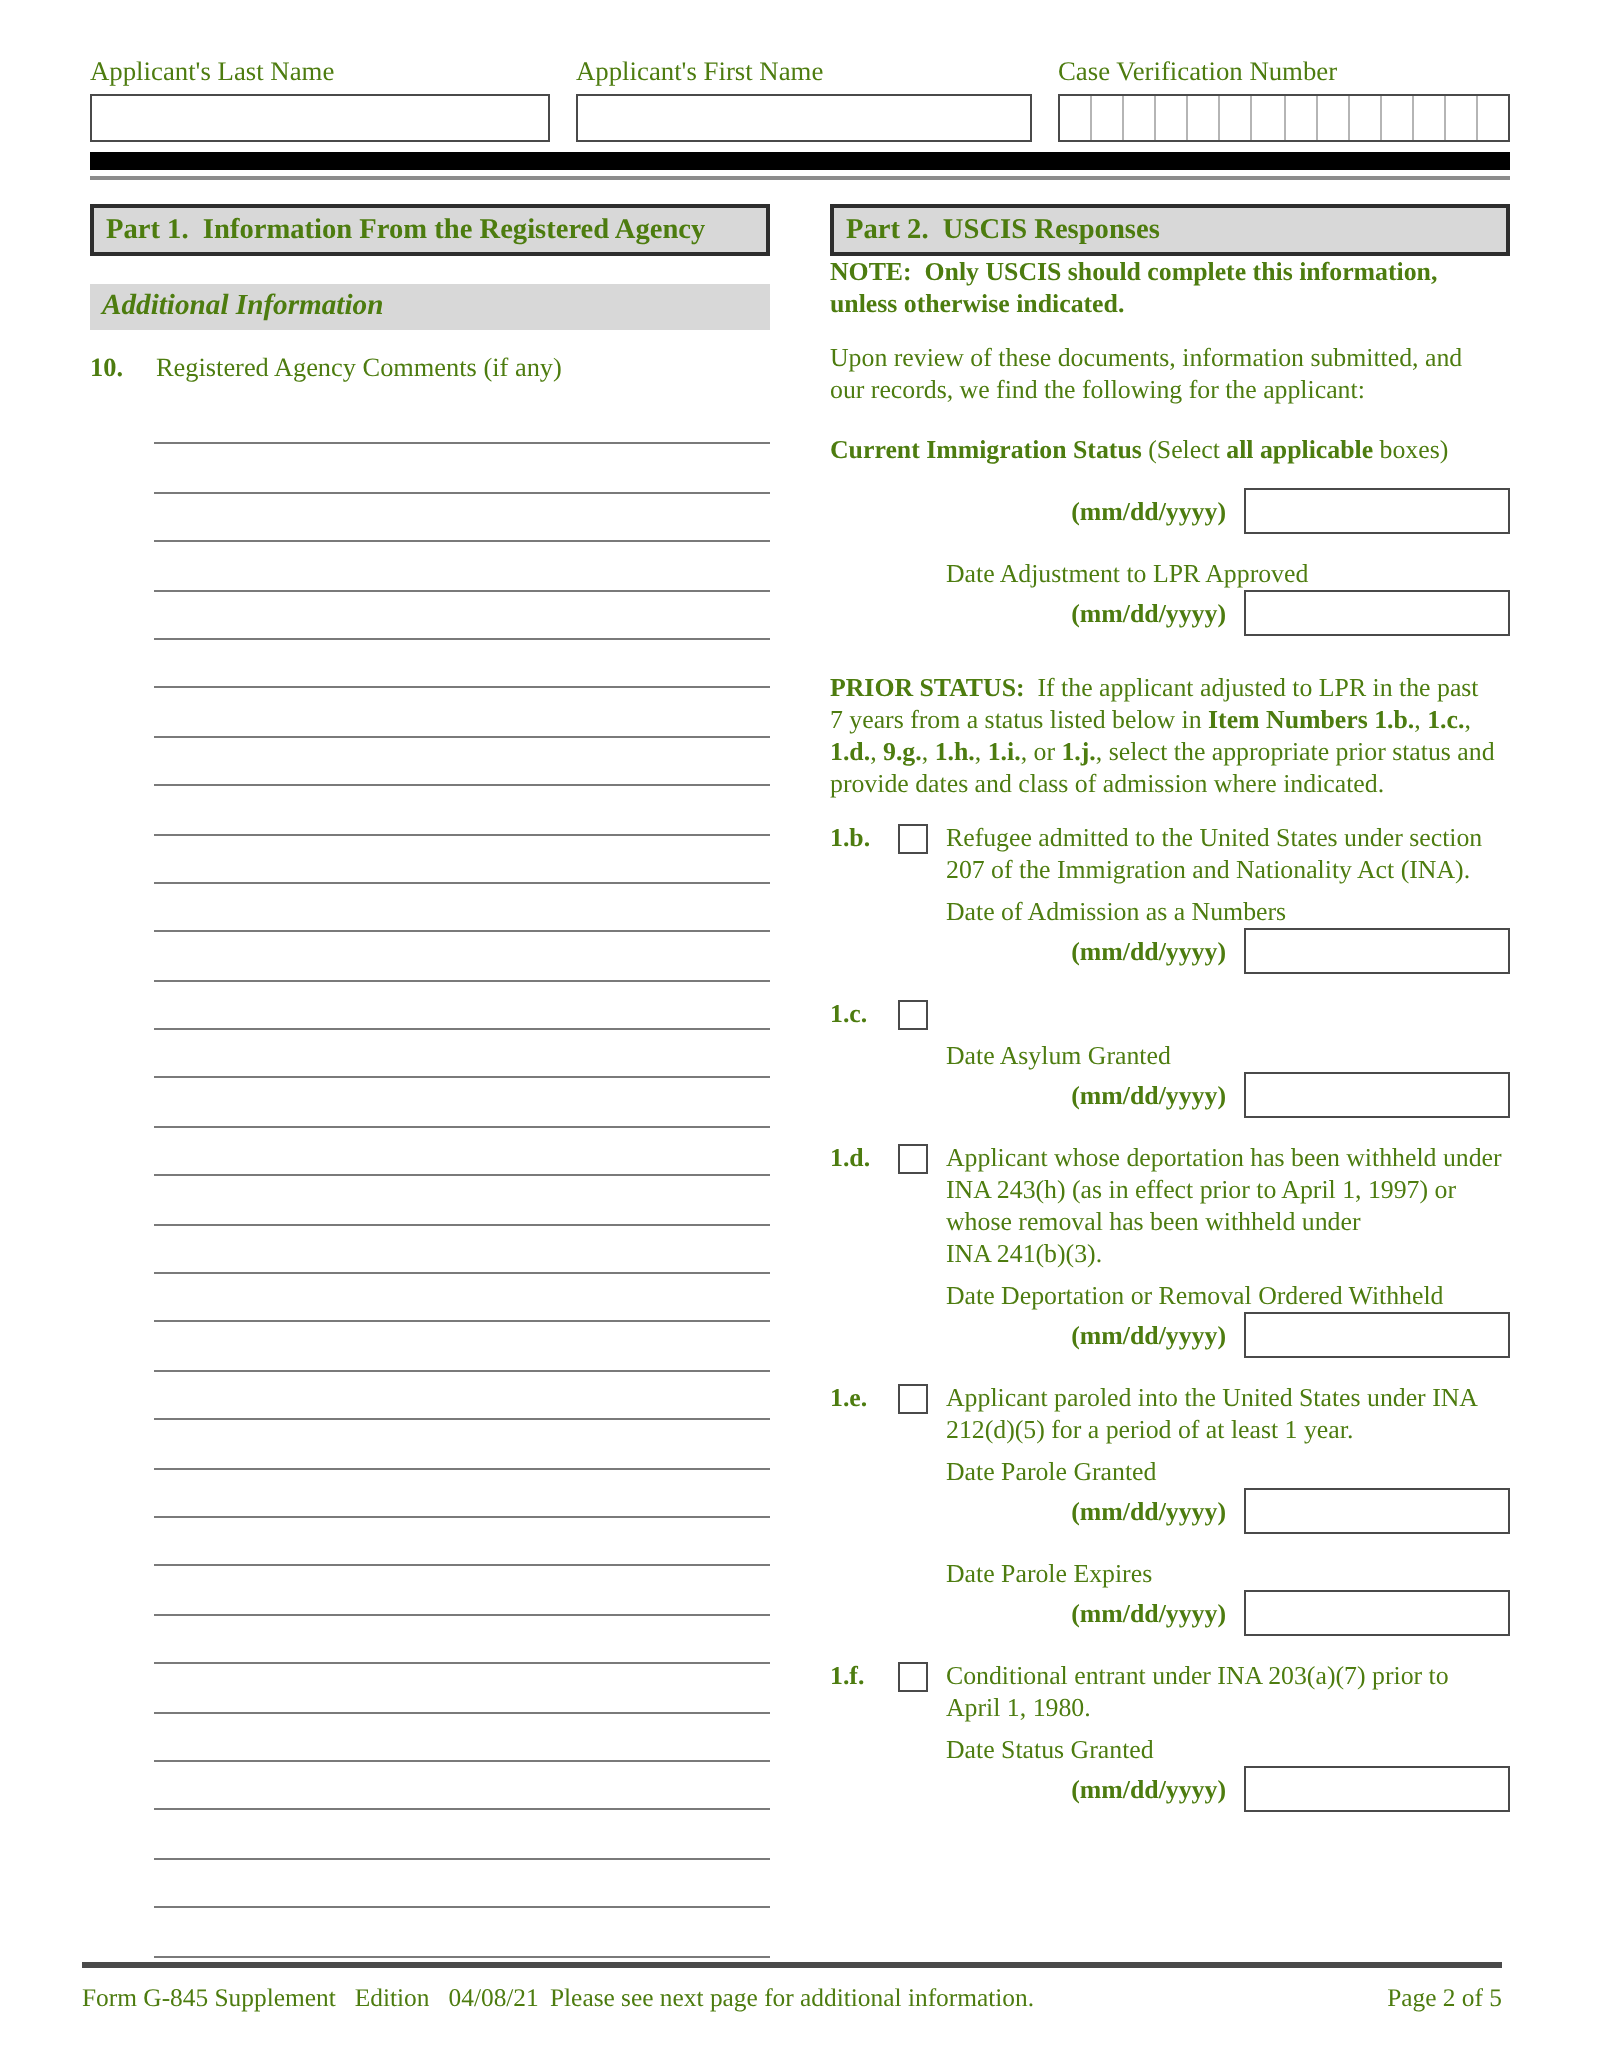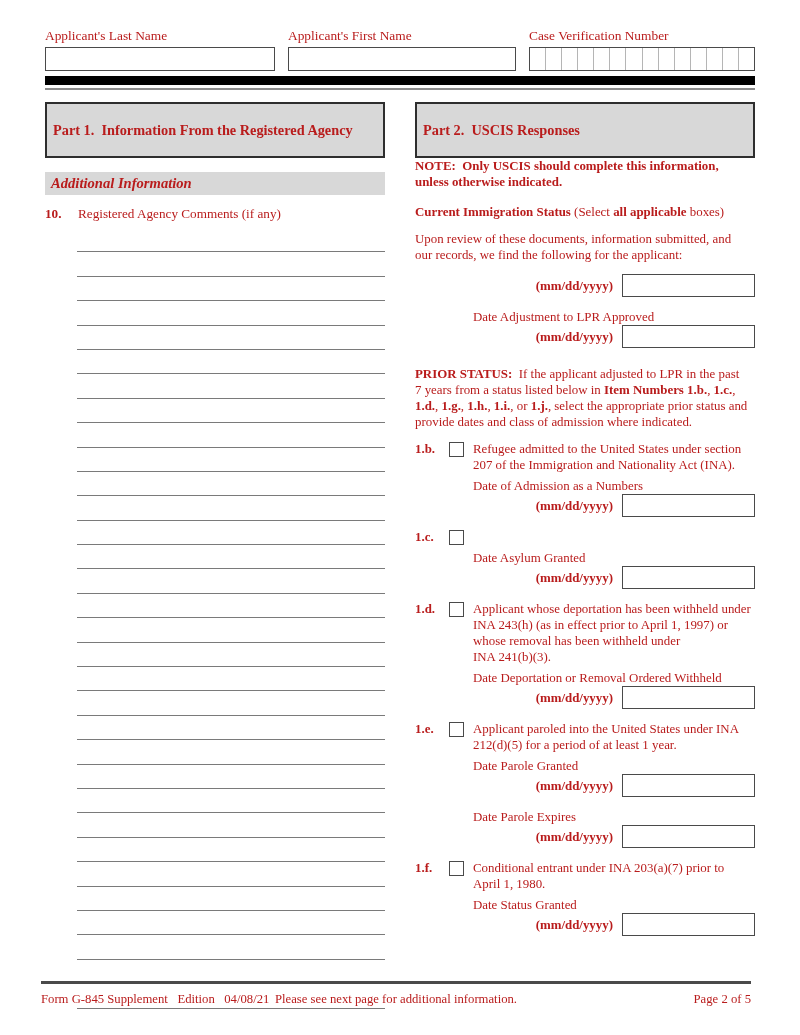--- a/index.html
+++ b/index.html
@@ -1,18 +1,18 @@
 <!DOCTYPE html>
 <html><head>
 <meta charset="utf-8">
 <style>
   html,body { margin:0; padding:0; background:#fff; }
   .page {
     position:relative; width:800px; height:1035px; background:#fff;
-    font-family:"Liberation Serif", serif; color:#b91c1c;
+    font-family:"Liberation Serif", serif; color:#4d7c0f;
     font-size:12.9px; line-height:16px;
   }
   .content { position:absolute; left:45px; top:28px; width:710px; }
 
   
   .top-fields { display:flex; justify-content:space-between; }
   .field label { display:block; font-size:13.4px; margin-bottom:3px; white-space:pre; }
   .input-box { height:24px; border:1.5px solid #4a4a4a; background:#fff; box-sizing:border-box; }
   .field-last  { width:230px; }
   .field-first { width:228px; }
@@ -22,21 +22,21 @@
   .comb-cell + .comb-cell { border-left:1px solid #b5b5b5; }
 
   .black-bar { height:9px; background:#000; margin-top:5px; }
   .gray-line { height:2px; background:#8c8c8c; margin-top:3px; }
 
   
   .columns { display:flex; gap:30px; margin-top:12px; }
   .col-left  { width:340px; }
   .col-right { width:340px; }
 
-  .part-header { background:#d8d8d8; border:2px solid #2e2e2e; padding:17px 6px; box-sizing:border-box; }
+  .part-header { background:#d8d8d8; border:2px solid #2e2e2e; padding:2px 6px; box-sizing:border-box; }
   .part-title { font-weight:bold; font-size:14.3px; line-height:18px; white-space:pre; }
   .part-continued { font-size:13.4px; line-height:17px; }
 
   .section-bar {
     background:#d8d8d8; font-weight:bold; font-style:italic;
     font-size:14.6px; line-height:19px; padding:2px 6px; margin-top:14px;
   }
 
   .item10 { display:flex; margin-top:11px; font-size:13.2px; }
   .item10 .inum { width:33px; font-weight:bold; flex:none; }
@@ -162,43 +162,43 @@
           </div>
       </section>
 
       <section class="col-right">
         <div class="part-header">
           <div class="part-title">Part 2.  USCIS Responses</div>
         </div>
 
         <p class="note rich"><span class="b">NOTE:  Only USCIS should complete this information,
 unless otherwise indicated.</span></p>
-        <p class="rich status-heading"><span class="b">Current Immigration Status</span><span> (Select </span><span class="b">all applicable</span><span> boxes)</span></p>
         <p class="rich"><span>Upon review of these documents, information submitted, and
 our records, we find the following for the applicant:</span></p>
+        <p class="rich status-heading"><span class="b">Current Immigration Status</span><span> (Select </span><span class="b">all applicable</span><span> boxes)</span></p>
 
         <div class="status-item">
           <div class="date-group">
             <div class="date-row">
               <span class="date-fmt">(mm/dd/yyyy)</span>
               <span class="date-input"></span>
             </div>
           </div>
           <div class="date-group">
             <div class="date-label">Date Adjustment to LPR Approved</div>
             <div class="date-row">
               <span class="date-fmt">(mm/dd/yyyy)</span>
               <span class="date-input"></span>
             </div>
           </div>
         </div>
 
         <p class="rich" style="margin-top:18px;"><span class="b">PRIOR STATUS:</span><span>  If the applicant adjusted to LPR in the past
 7 years from a status listed below in </span><span class="b">Item Numbers 1.b.</span><span>, </span><span class="b">1.c.</span><span>,
-</span><span class="b">1.d.</span><span>, </span><span class="b">1.g.</span><span>, </span><span class="b">1.h.</span><span>, </span><span class="b">1.i.</span><span>, or </span><span class="b">1.j.</span><span>, select the appropriate prior status and
+</span><span class="b">1.d.</span><span>, </span><span class="b">9.g.</span><span>, </span><span class="b">1.h.</span><span>, </span><span class="b">1.i.</span><span>, or </span><span class="b">1.j.</span><span>, select the appropriate prior status and
 provide dates and class of admission where indicated.</span></p>
 
         <div class="status-item">
           <div class="item-row">
             <span class="item-num">1.b.</span>
             <span class="cb-wrap">
                 <span class="checkbox"></span>
               </span>
             <div class="item-text rich"><span>Refugee admitted to the United States under section
 207 of the Immigration and Nationality Act (INA).</span></div>

